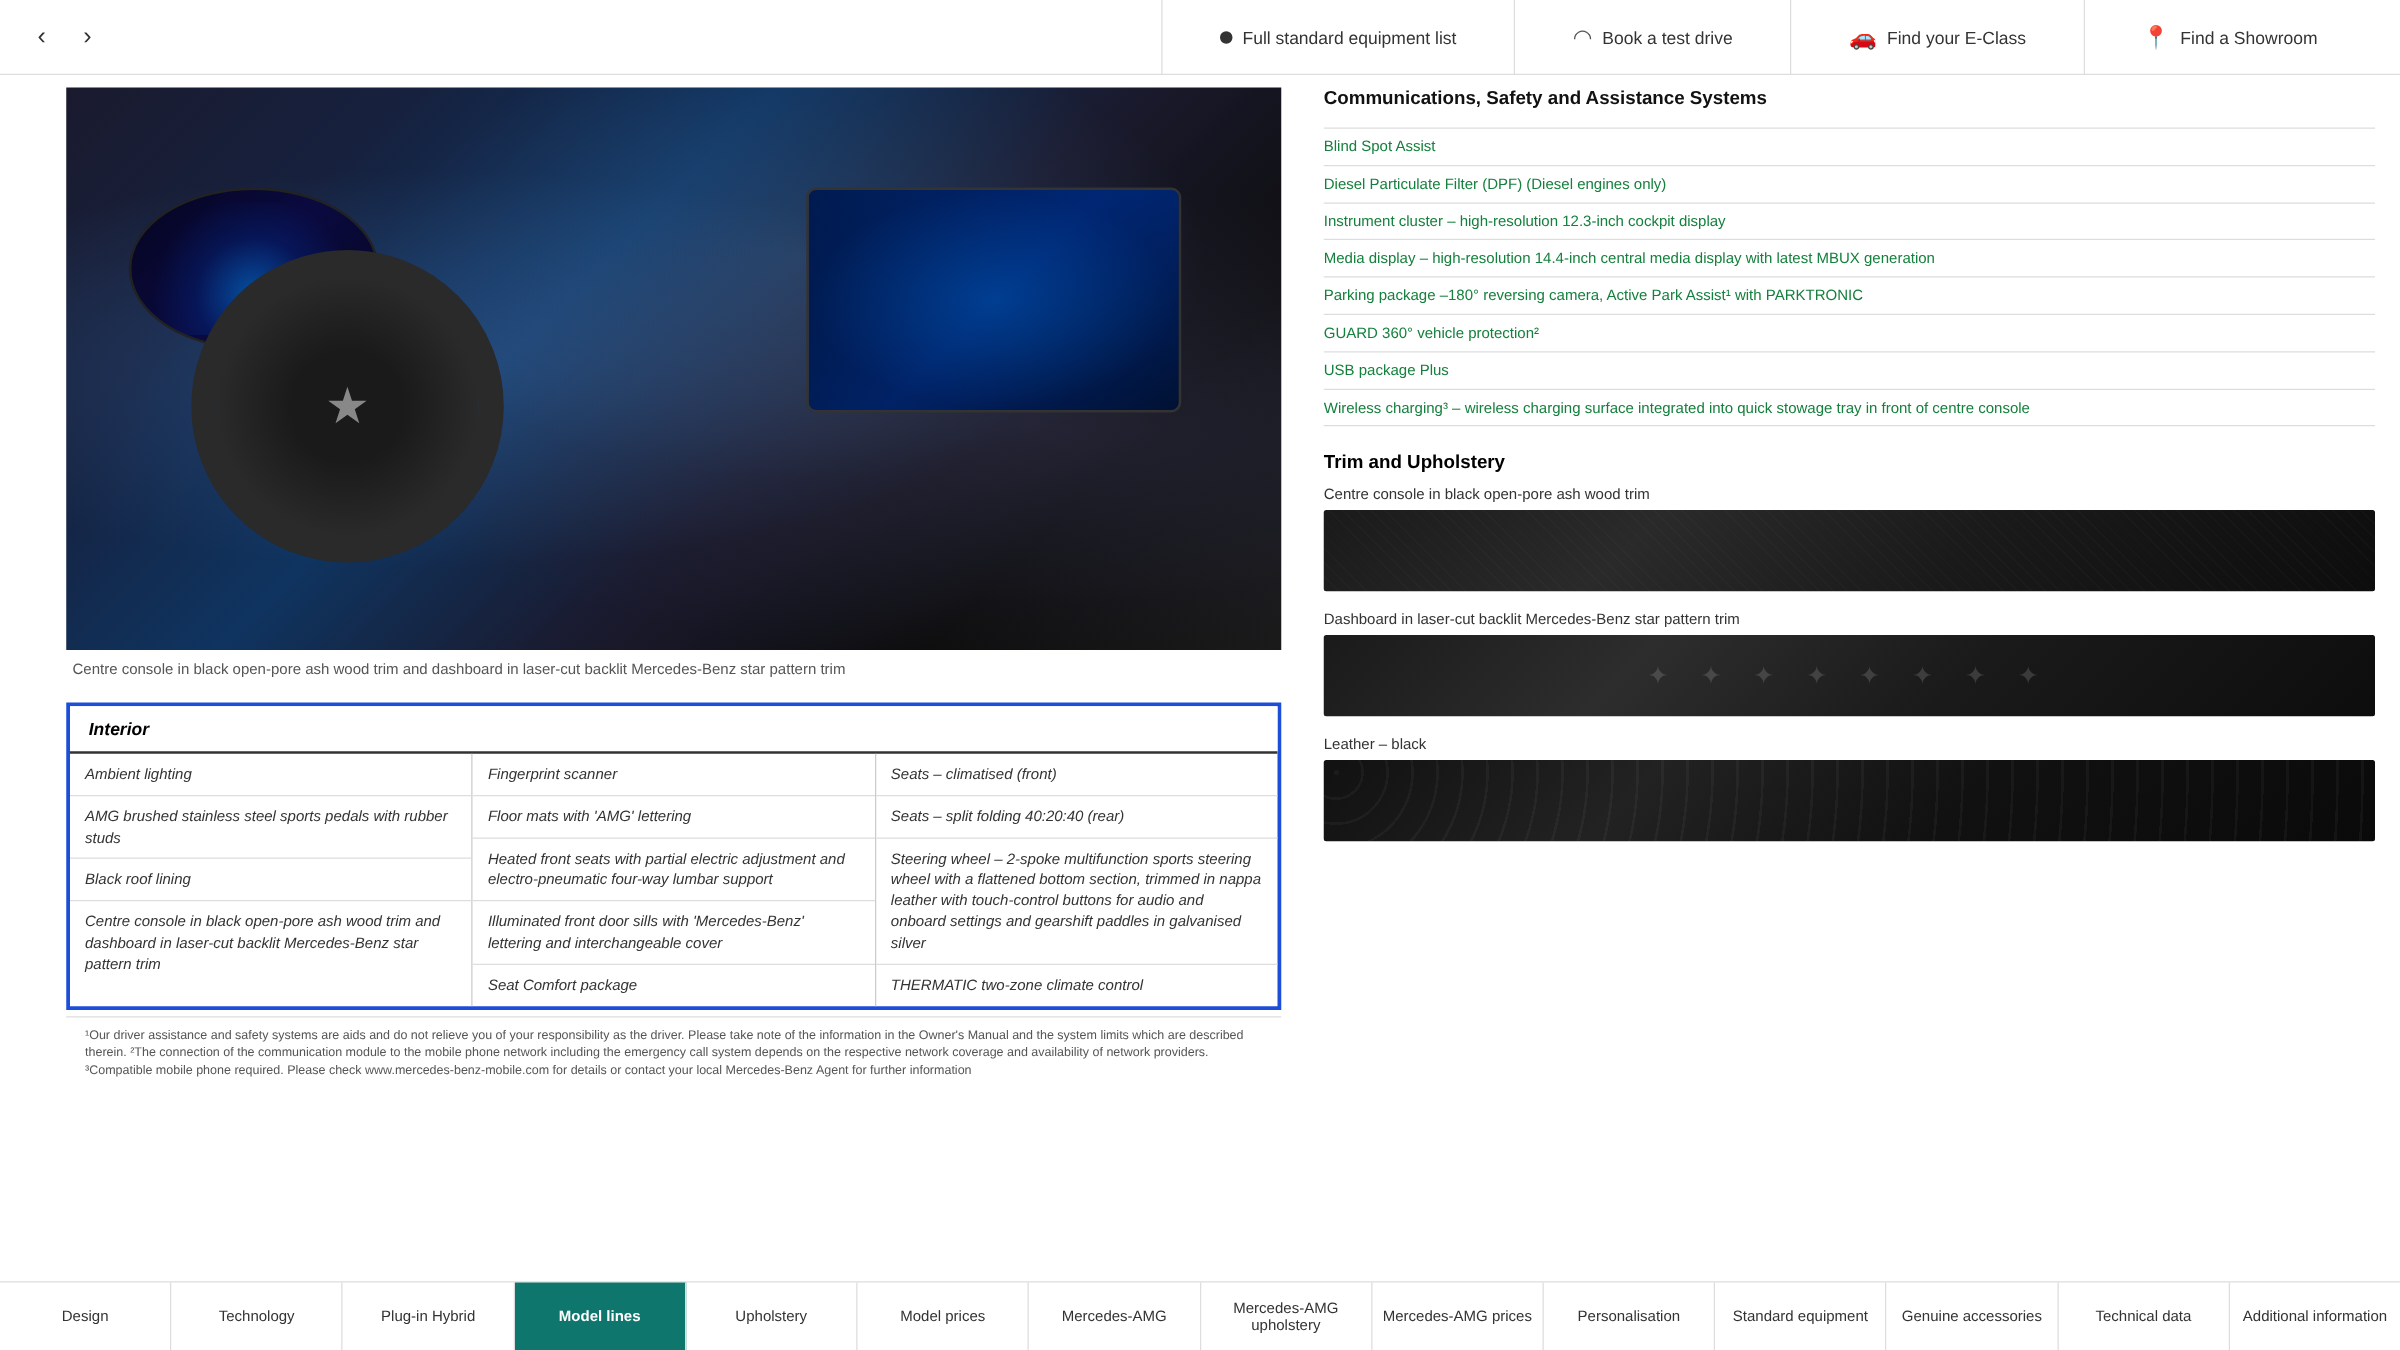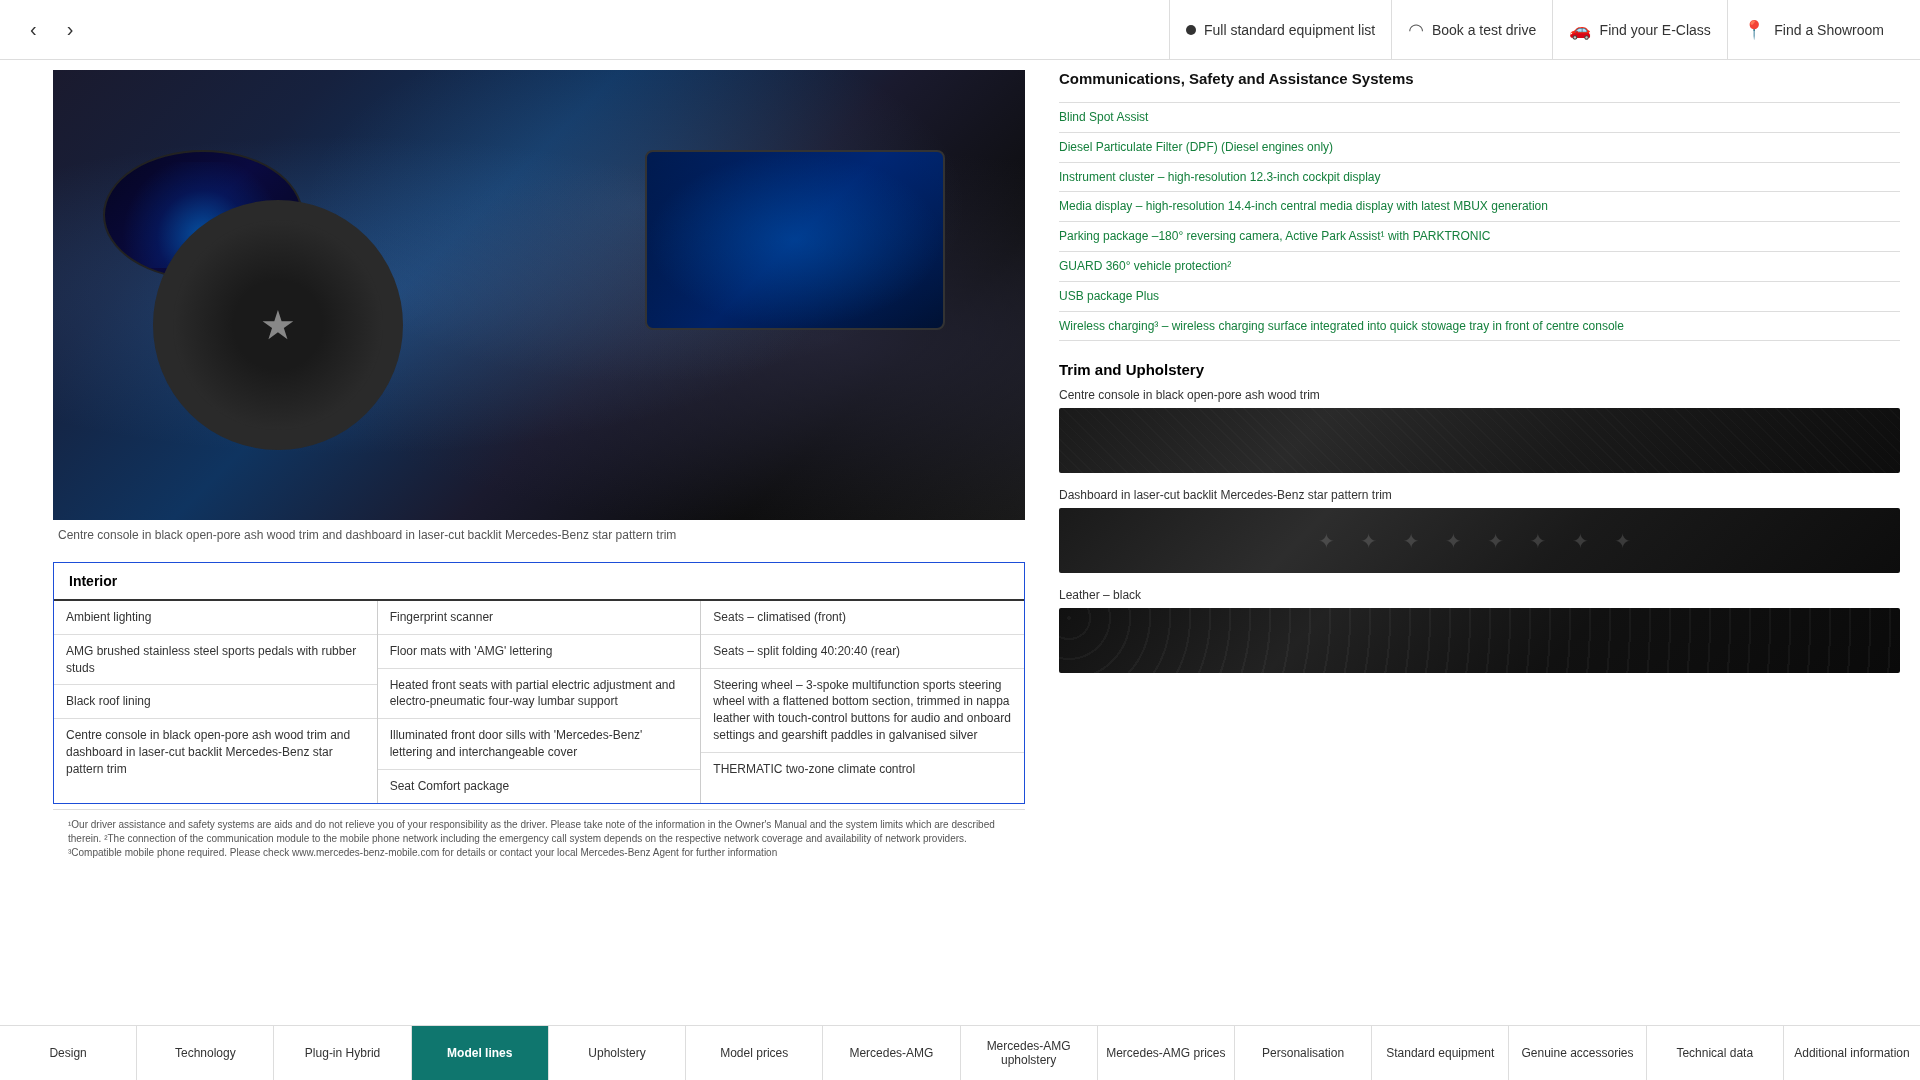--- a/index.html
+++ b/index.html
@@ -30,21 +30,21 @@
     .nav-spacer { flex: 1; }
     .nav-items {
       display: flex;
       align-items: center;
       gap: 0;
     }
     .nav-item {
       display: flex;
       align-items: center;
       gap: 8px;
-      padding: 0 16px;
+      padding: 0 46px;
       height: 60px;
       border-left: 1px solid #ddd;
       cursor: pointer;
       font-size: 14px;
       color: #333;
       white-space: nowrap;
       text-align: right;
     }
     .nav-item:first-child { border-left: 1px solid #ddd; }
     .nav-item-icon {
@@ -151,21 +151,22 @@
     .image-caption {
       margin-top: 8px;
       font-size: 12px;
       color: #555;
       padding-left: 5px;
     }
 
     
     .interior-section {
       margin-top: 20px;
-      border: 1px solid #1d4ed8;
+      border: 3px solid #1d4ed8;
+      font-style: italic;
     }
     .interior-header {
       background: #fff;
       padding: 10px 15px;
       font-size: 14px;
       font-weight: bold;
       border-bottom: 2px solid #333;
     }
     .interior-table {
       display: flex;
@@ -370,21 +371,21 @@
           <div class="interior-item">Fingerprint scanner</div>
           <div class="interior-item">Floor mats with 'AMG' lettering</div>
           <div class="interior-item">Heated front seats with partial electric adjustment and electro-pneumatic four-way lumbar support</div>
           <div class="interior-item">Illuminated front door sills with 'Mercedes-Benz' lettering and interchangeable cover</div>
           <div class="interior-item">Seat Comfort package</div>
         </div>
 
         <div class="interior-col">
           <div class="interior-item">Seats – climatised (front)</div>
           <div class="interior-item">Seats – split folding 40:20:40 (rear)</div>
-          <div class="interior-item">Steering wheel – 3-spoke multifunction sports steering wheel with a flattened bottom section, trimmed in nappa leather with touch-control buttons for audio and onboard settings and gearshift paddles in galvanised silver</div>
+          <div class="interior-item">Steering wheel – 2-spoke multifunction sports steering wheel with a flattened bottom section, trimmed in nappa leather with touch-control buttons for audio and onboard settings and gearshift paddles in galvanised silver</div>
           <div class="interior-item">THERMATIC two-zone climate control</div>
         </div>
 
       </div>
     </div>
 
     <div class="footnotes">¹Our driver assistance and safety systems are aids and do not relieve you of your responsibility as the driver. Please take note of the information in the Owner's Manual and the system limits which are described therein. ²The connection of the communication module to the mobile phone network including the emergency call system depends on the respective network coverage and availability of network providers. ³Compatible mobile phone required. Please check www.mercedes-benz-mobile.com for details or contact your local Mercedes-Benz Agent for further information</div>
   </div>
 
   <div class="right-panel">

